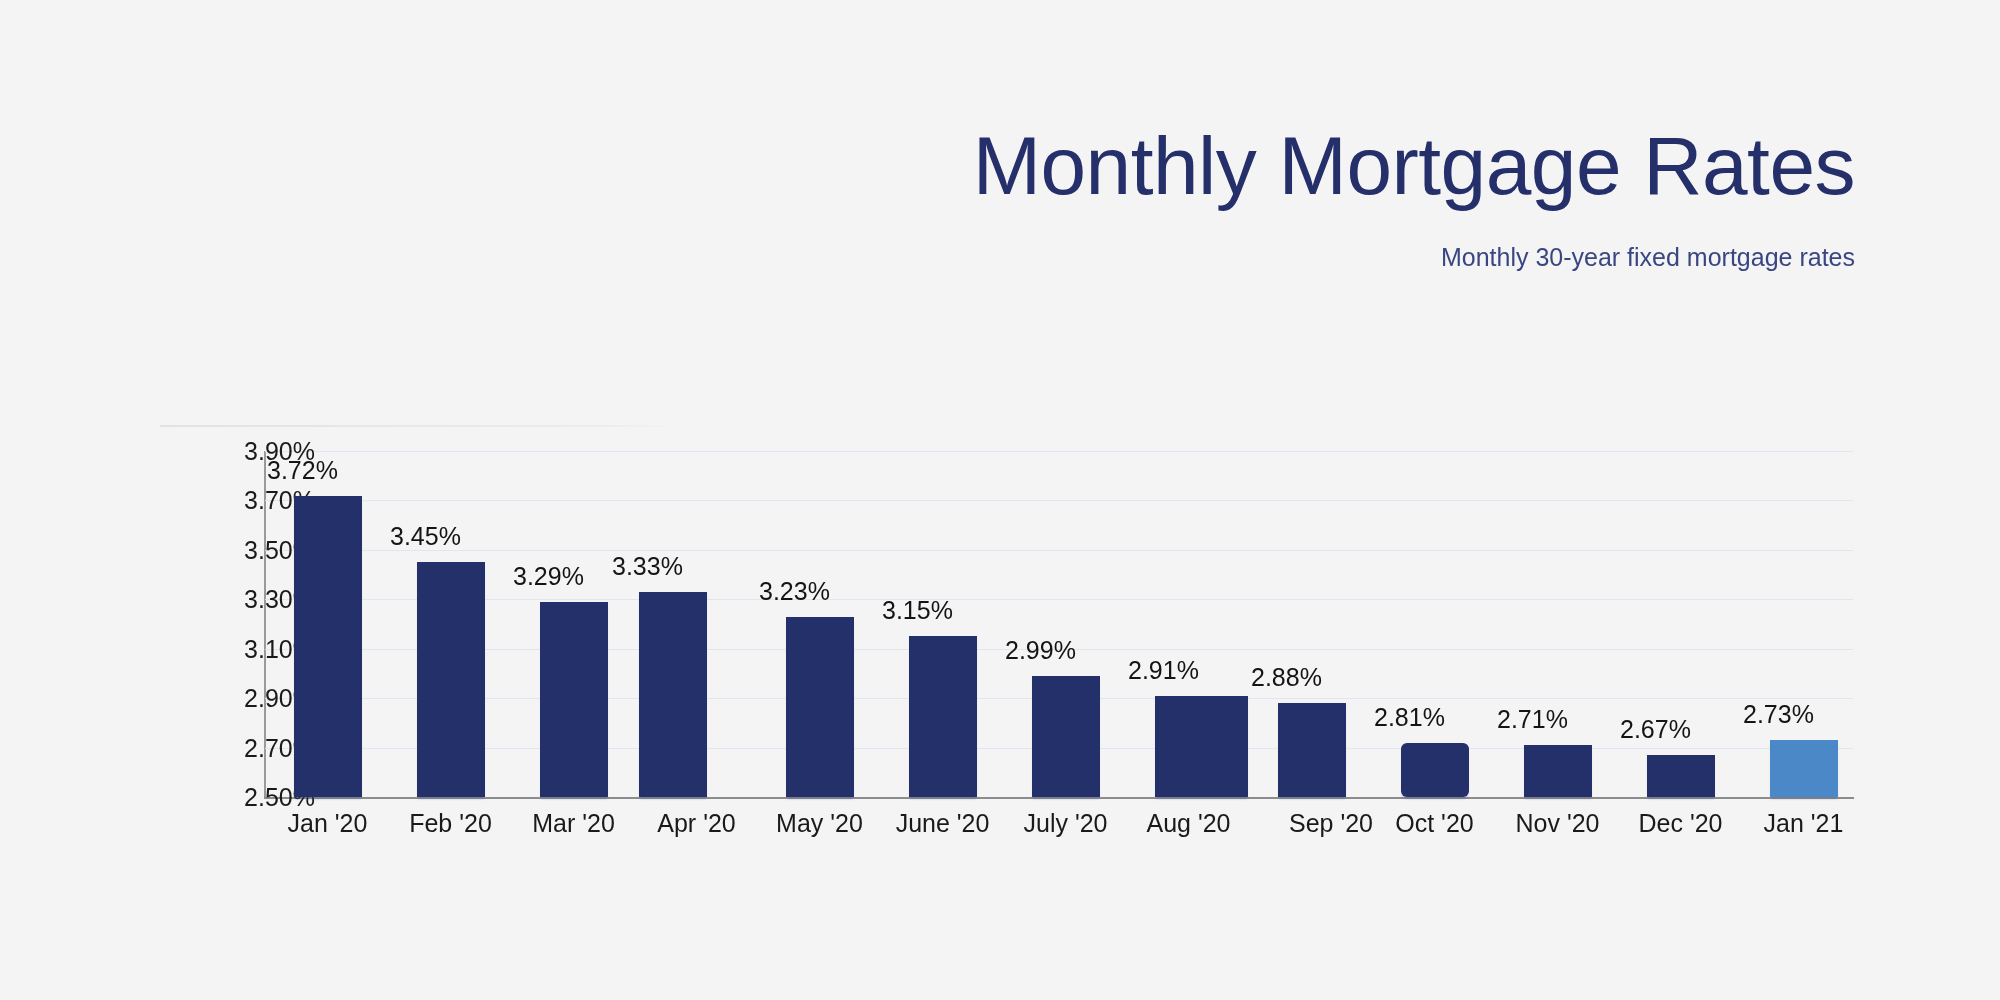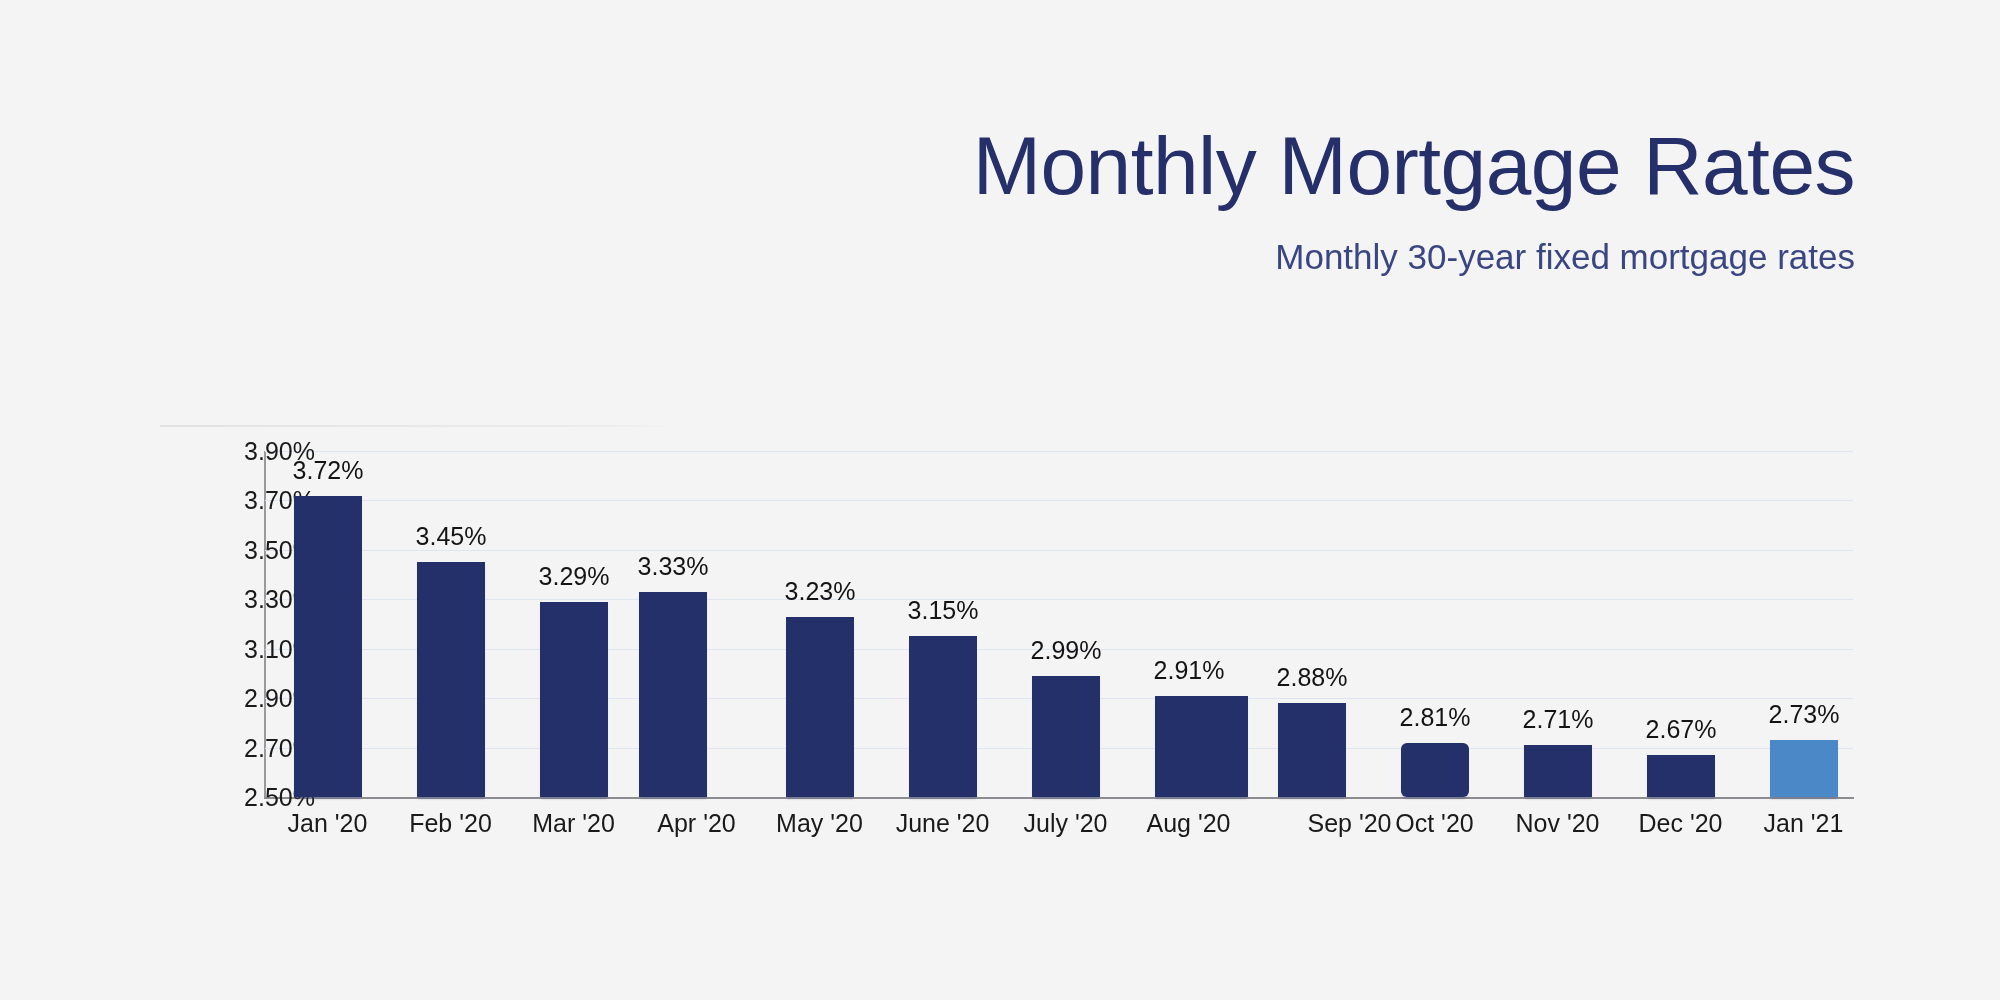--- a/index.html
+++ b/index.html
@@ -40,21 +40,21 @@
     font-weight: 400;
     letter-spacing: -0.5px;
     color: #25306b;
     white-space: nowrap;
   }
   #chart-subtitle {
     position: absolute;
     right: 0;
     top: 240px;
     width: 100%;
-    font-size: 35px;
+    font-size: 25px;
     line-height: 34px;
     font-weight: 400;
     color: #3a4682;
     white-space: nowrap;
   }
 
   
   #top-divider {
     position: absolute;
     left: 160px;
@@ -127,21 +127,20 @@
     box-shadow: 0 3px 2px -1px rgba(80,90,140,0.35);
   }
   .bar.highlight {
     background: #4a88c8;
     text-decoration: underline;
   }
   .bar-value {
     position: absolute;
     left: -27px;
     width: 122px;
-    text-align: center;
     top: -38px;
     font-size: 25px;
     line-height: 25px;
     color: #141414;
     white-space: nowrap;
   }
   .x-label {
     position: absolute;
     top: 368px;
     width: 123px;
@@ -255,21 +254,21 @@
       </div>
     <div id="x-labels">
         <div class="x-label" style="left: 106px;">Jan '20</div>
         <div class="x-label" style="left: 229px;">Feb '20</div>
         <div class="x-label" style="left: 352px;">Mar '20</div>
         <div class="x-label" style="left: 475px;">Apr '20</div>
         <div class="x-label" style="left: 598px;">May '20</div>
         <div class="x-label" style="left: 721px;">June '20</div>
         <div class="x-label" style="left: 844px;">July '20</div>
         <div class="x-label" style="left: 967px;">Aug '20</div>
-        <div class="x-label" style="left: 1128px;">Sep '20</div>
+        <div class="x-label" style="left: 1090px; text-align: right;">Sep '20</div>
         <div class="x-label" style="left: 1213px;">Oct '20</div>
         <div class="x-label" style="left: 1336px;">Nov '20</div>
         <div class="x-label" style="left: 1459px;">Dec '20</div>
         <div class="x-label" style="left: 1582px;">Jan '21</div>
       </div>
   </div>
 
 </div>
 
 </body></html>

